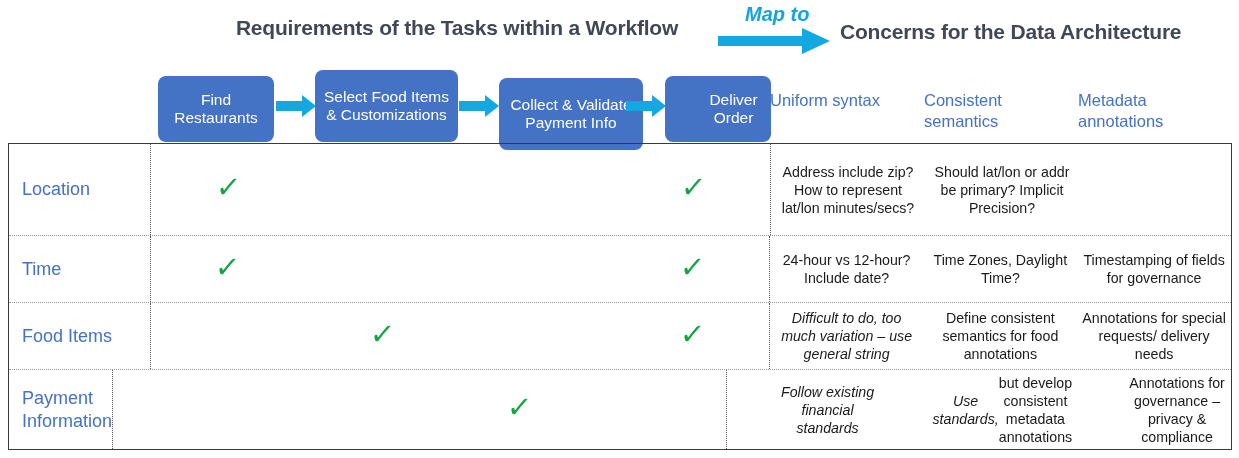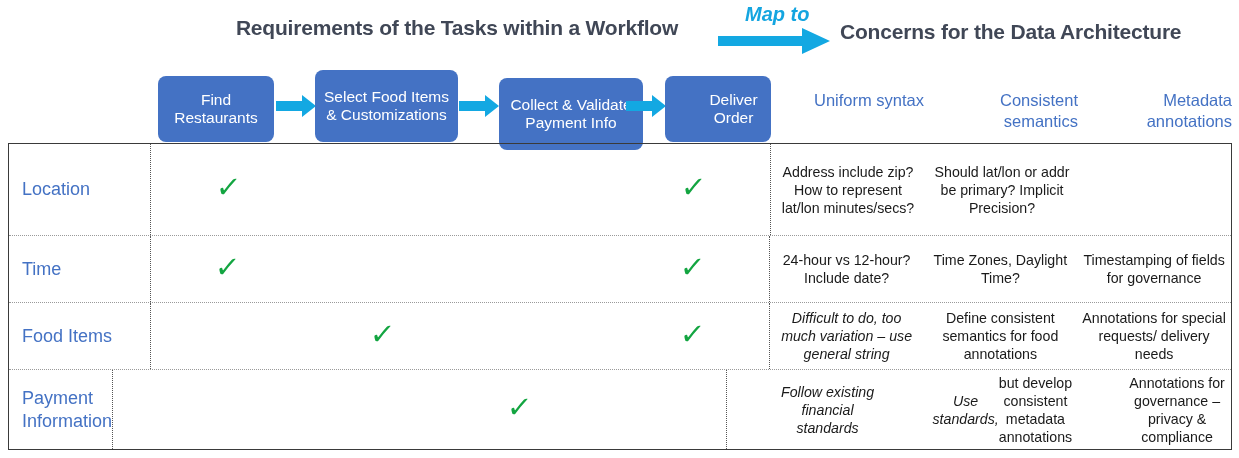--- a/index.html
+++ b/index.html
@@ -95,21 +95,21 @@
 
   
   .col-heads {
     position: absolute;
     left: 770px; top: 90px;
     width: 462px; height: 52px;
     display: flex;
   }
   .col-head {
     flex: 1 1 0;
-    text-align: right;
+    text-align: left;
     color: #4472C4;
     font-size: 16.5px;
     line-height: 21px;
   }
 
   
   .grid {
     position: absolute;
     left: 8px; top: 143px;
     width: 1224px; height: 307px;

